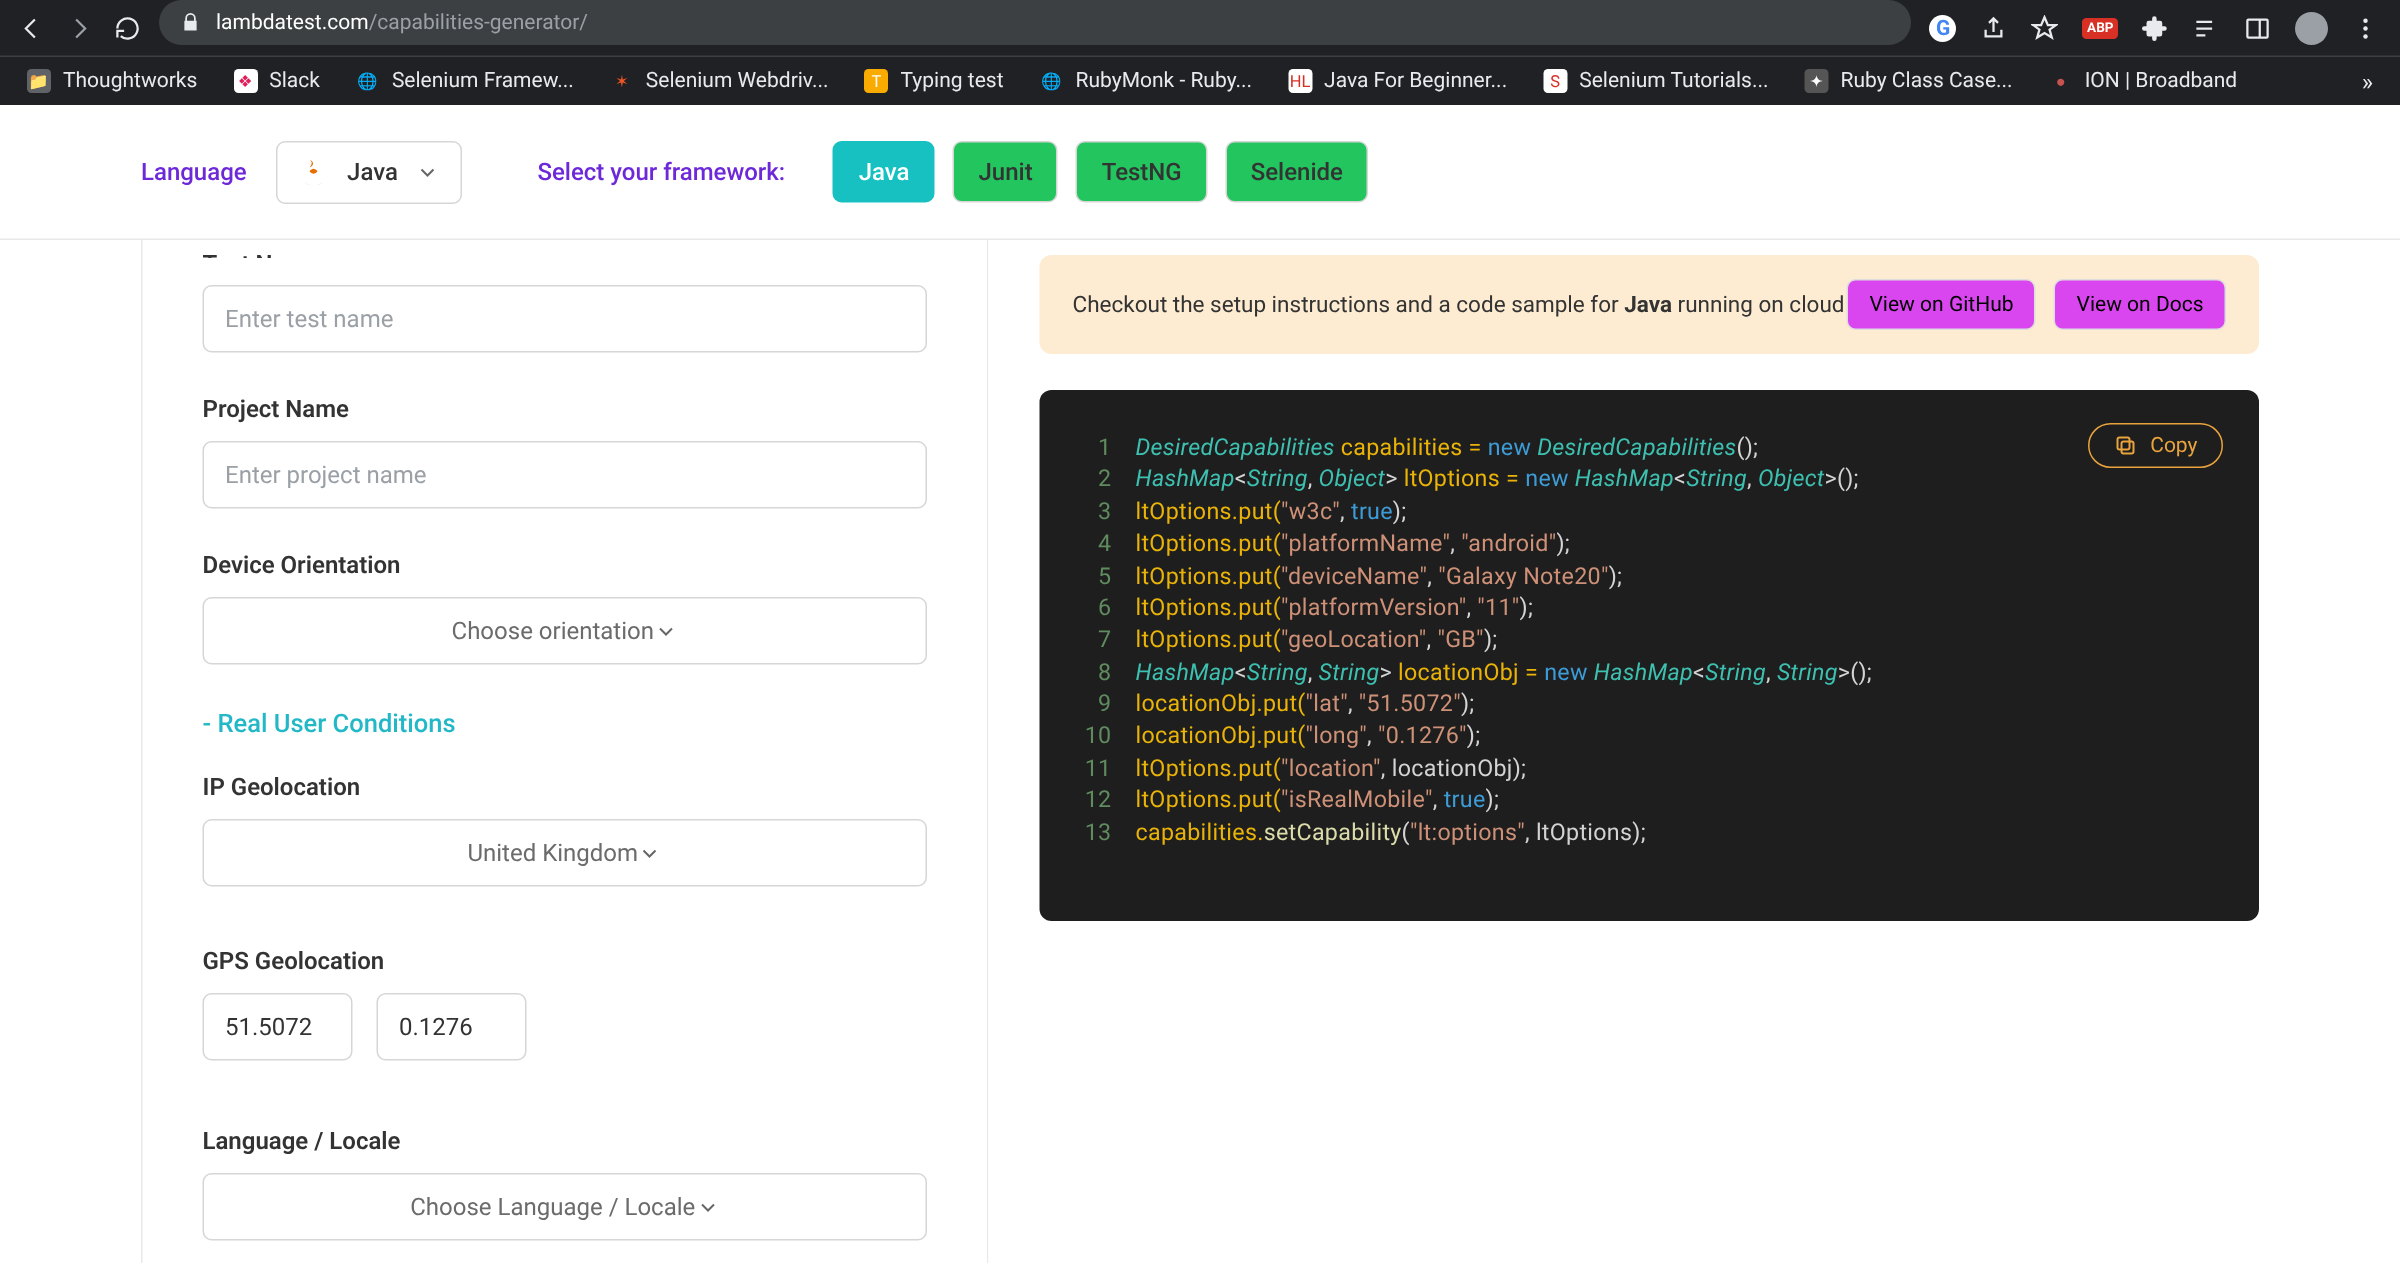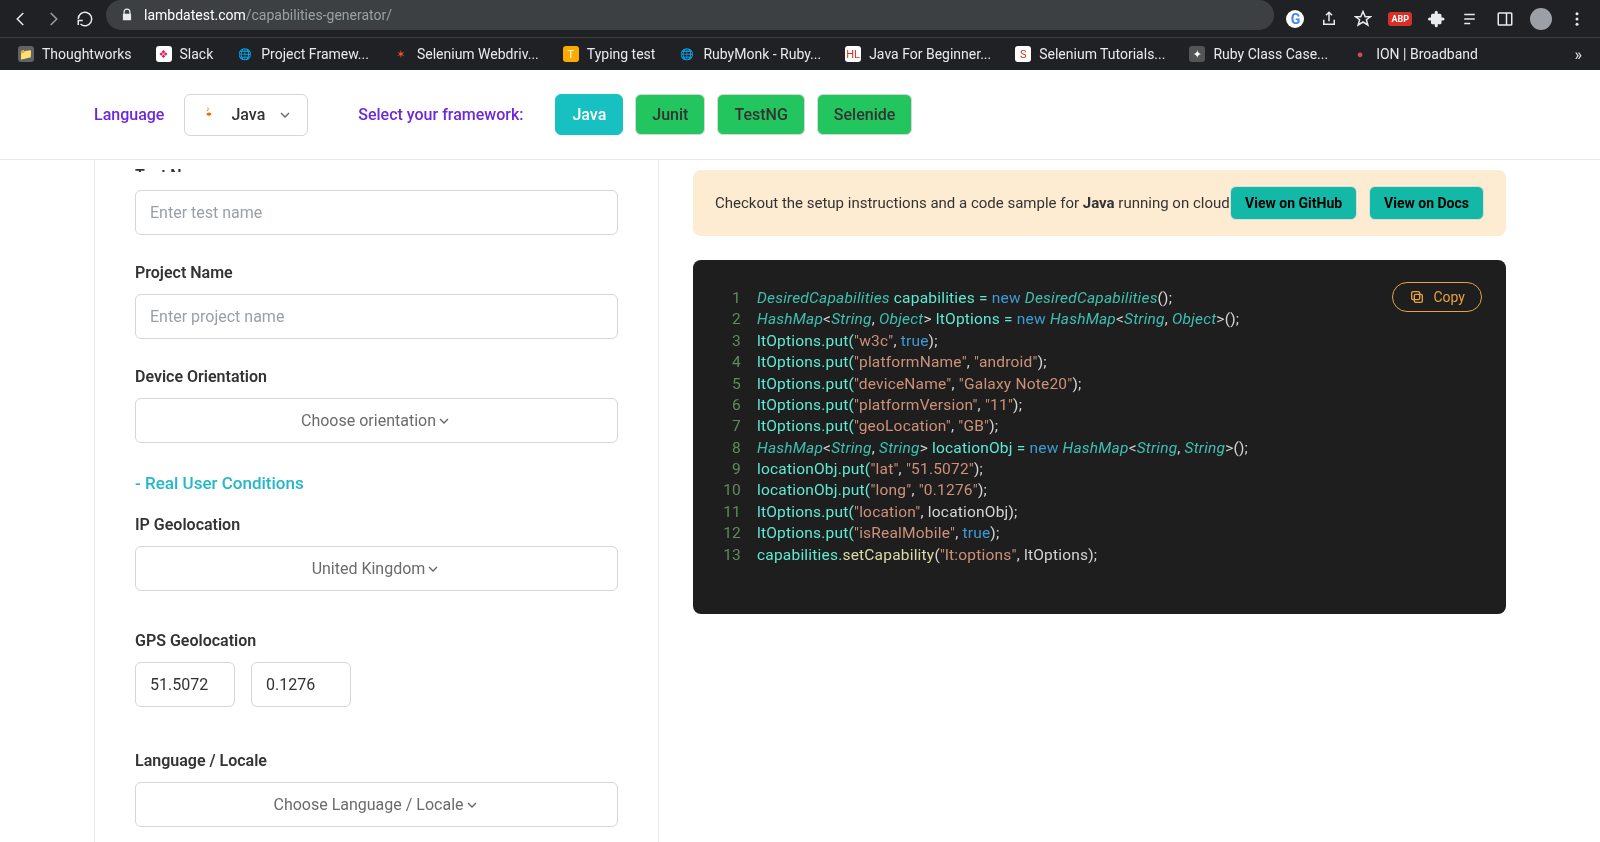--- a/index.html
+++ b/index.html
@@ -48,34 +48,34 @@
   .block { margin-top:28px; }
   .section-toggle { color:#22b8c7; font-size:17px; font-weight:500; margin-top:30px; cursor:pointer; }
   .gps-row { display:flex; gap:16px; }
   .gps-row .text-input { width:100px; text-align:left; }
 
   .right-panel { flex:1; padding-top:10px; }
   .banner { background:#fdecd2; border-radius:8px; padding:16px 22px; display:flex; align-items:center; justify-content:space-between; }
   .banner-text { font-size:15px; color:#333; }
   .banner-text b { font-weight:700; }
   .banner-btns { display:flex; gap:12px; }
-  .banner-btns button { background:#14b8a6; border:1px solid #ddd; border-radius:6px; padding:8px 14px; font-size:14px; font-weight:700; cursor:pointer; }
+  .banner-btns button { background:#d946ef; border:1px solid #ddd; border-radius:6px; padding:8px 14px; font-size:14px; font-weight:400; cursor:pointer; }
 
   .code-block { background:#1e1e1e; border-radius:8px; margin-top:24px; padding:28px 30px 48px 30px; position:relative; }
   .copy-btn { position:absolute; top:22px; right:24px; border:1px solid #e8a33d; color:#e8a33d; background:transparent; border-radius:20px; padding:6px 16px; font-size:14px; cursor:pointer; display:flex; align-items:center; gap:8px; }
   .code-lines { font-family: "SF Mono", ui-monospace, Menlo, Consolas, monospace; font-size:15.5px; line-height:1.38; letter-spacing: 0.2px; }
   .code-line { display:flex; }
   .gutter { width:34px; text-align:right; color:#5f8b5f; padding-right:16px; flex-shrink:0; user-select:none;}
   .code { white-space:pre; color:#d4d4d4; }
   .tok-type { color:#3dc0b0;font-style:italic; }
   .tok-kw { color:#3d9bd6; }
   .tok-str { color:#ce9178; }
   .tok-bool { color:#3d9bd6; }
   .tok-punc { color:#d4d4d4; }
-  .tok-id { color:#5eead4; }
+  .tok-id { color:#eab308; }
   .tok-method { color:#dcdcaa; }
 
   .chev { width:16px; height:16px; }
 </style>
 </head>
 <body>
 
 <div class="chrome">
   <div class="chrome-toolbar">
     <div class="navicons">
@@ -129,21 +129,21 @@
     <div class="bm">
         <span class="fav" style="background: rgb(95, 99, 104); color: rgb(232, 234, 237);">📁</span>
         <span>Thoughtworks</span>
       </div>
       <div class="bm">
         <span class="fav" style="background: rgb(255, 255, 255); color: rgb(224, 30, 90);">❖</span>
         <span>Slack</span>
       </div>
       <div class="bm">
         <span class="fav" style="background: transparent; color: rgb(154, 160, 166);">🌐</span>
-        <span>Project Framew...</span>
+        <span>Selenium Framew...</span>
       </div>
       <div class="bm">
         <span class="fav" style="background: transparent; color: rgb(240, 84, 35);">✶</span>
         <span>Selenium Webdriv...</span>
       </div>
       <div class="bm">
         <span class="fav" style="background: rgb(249, 171, 0); color: rgb(255, 255, 255);">T</span>
         <span>Typing test</span>
       </div>
       <div class="bm">

